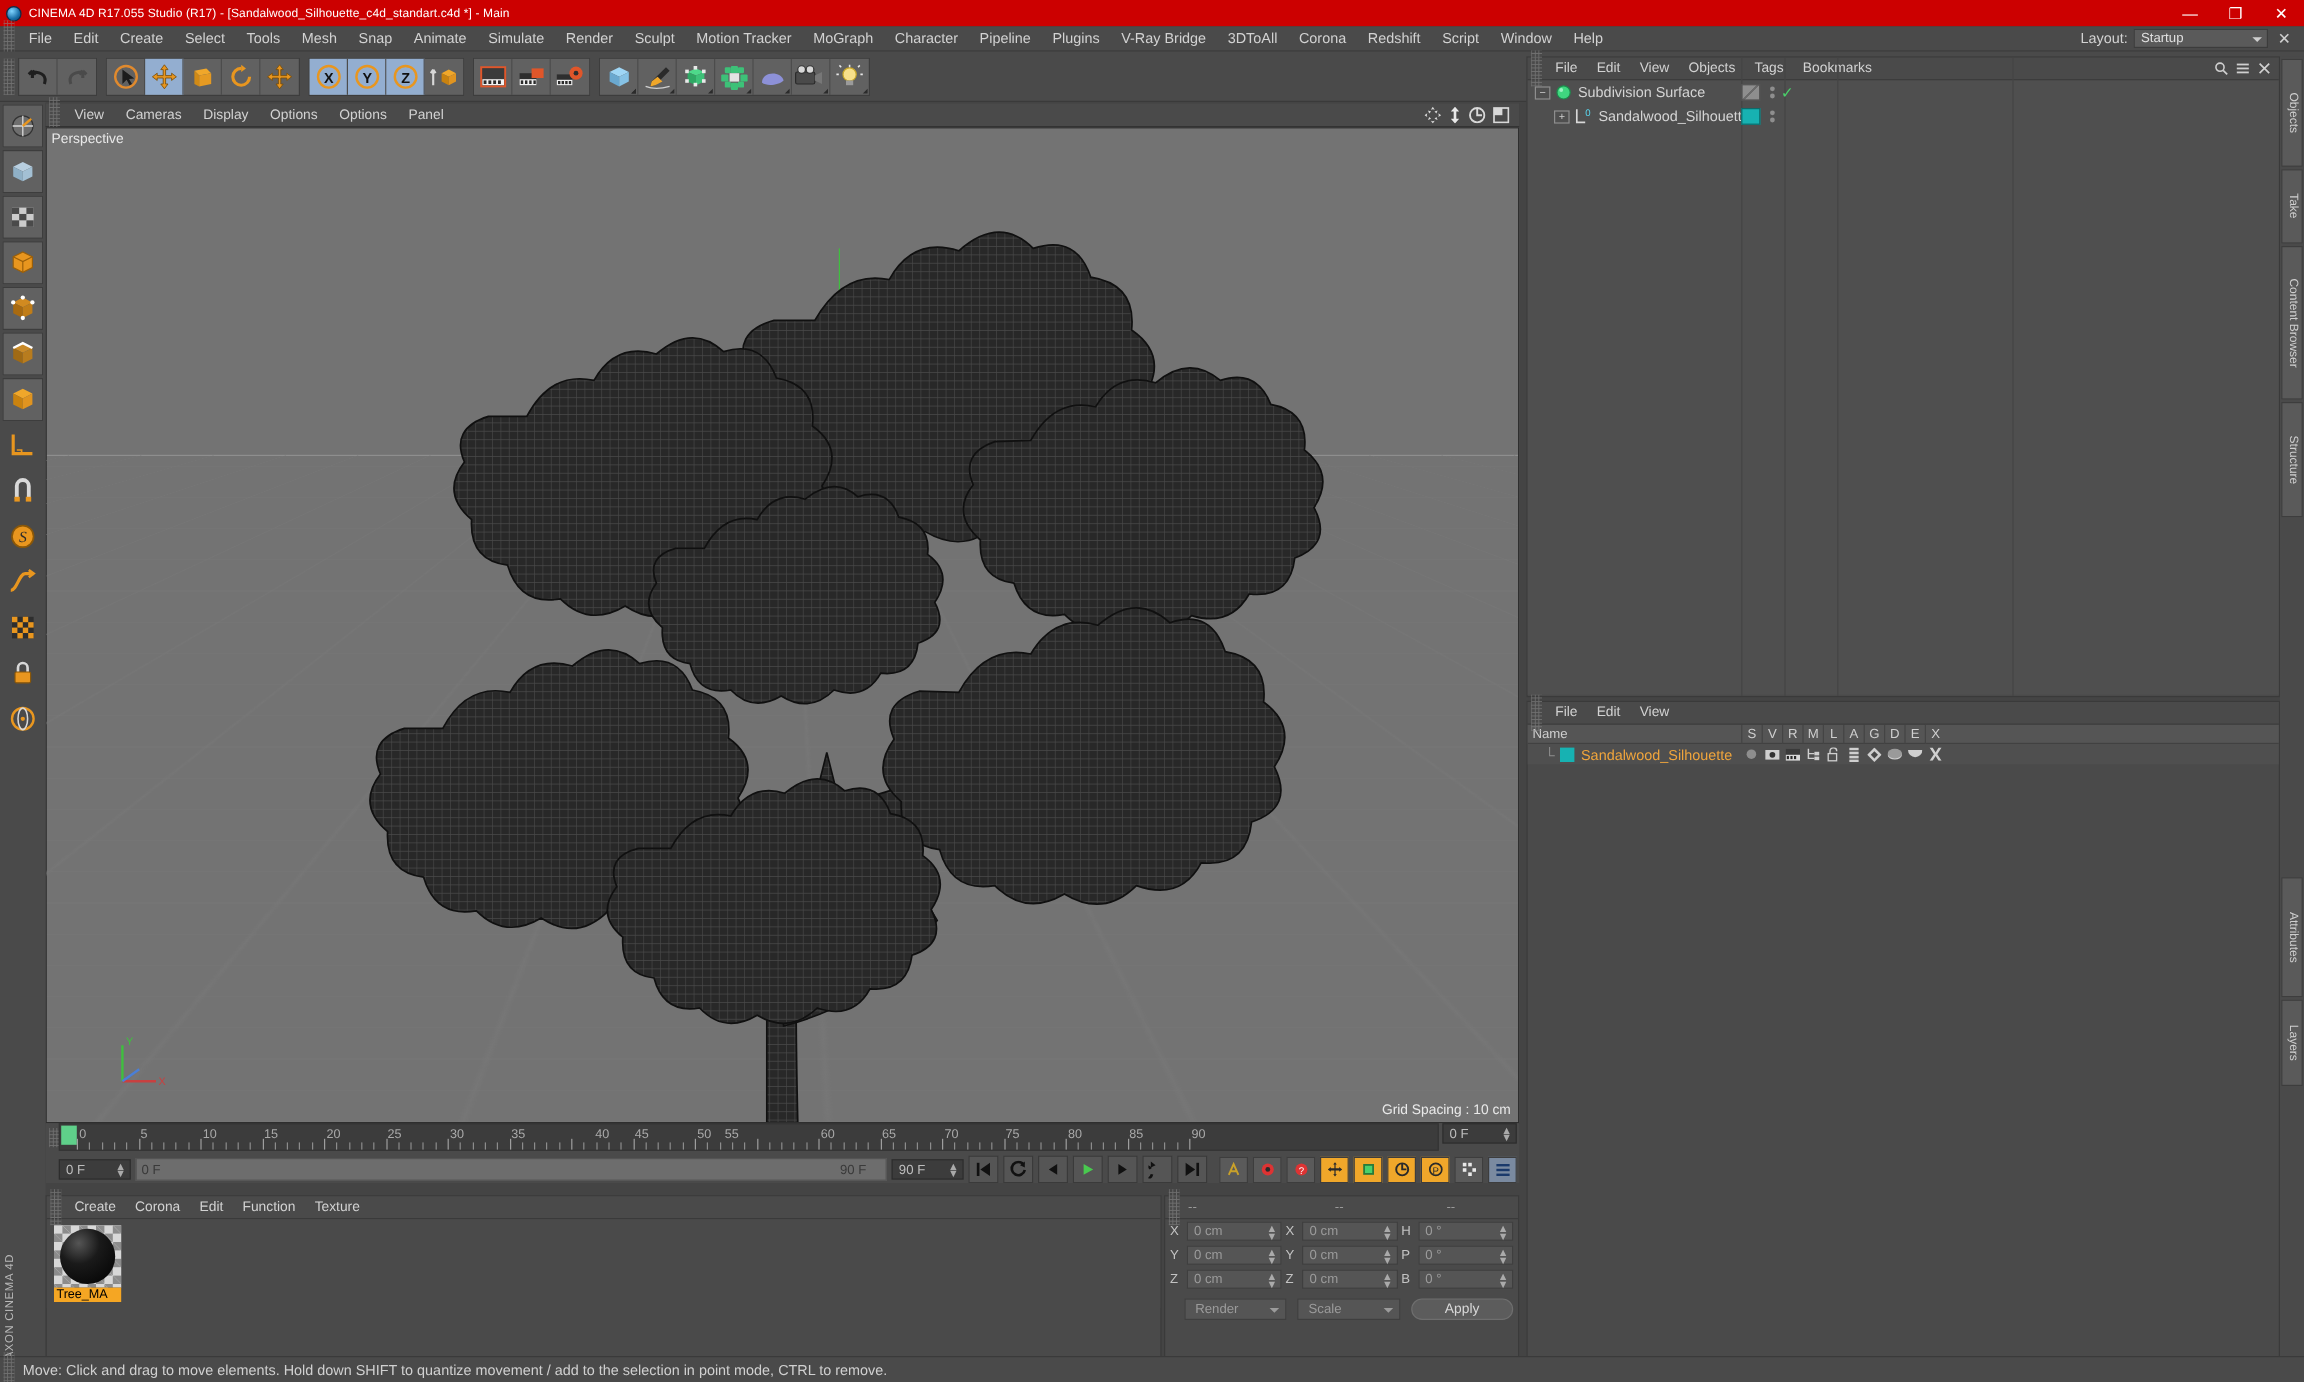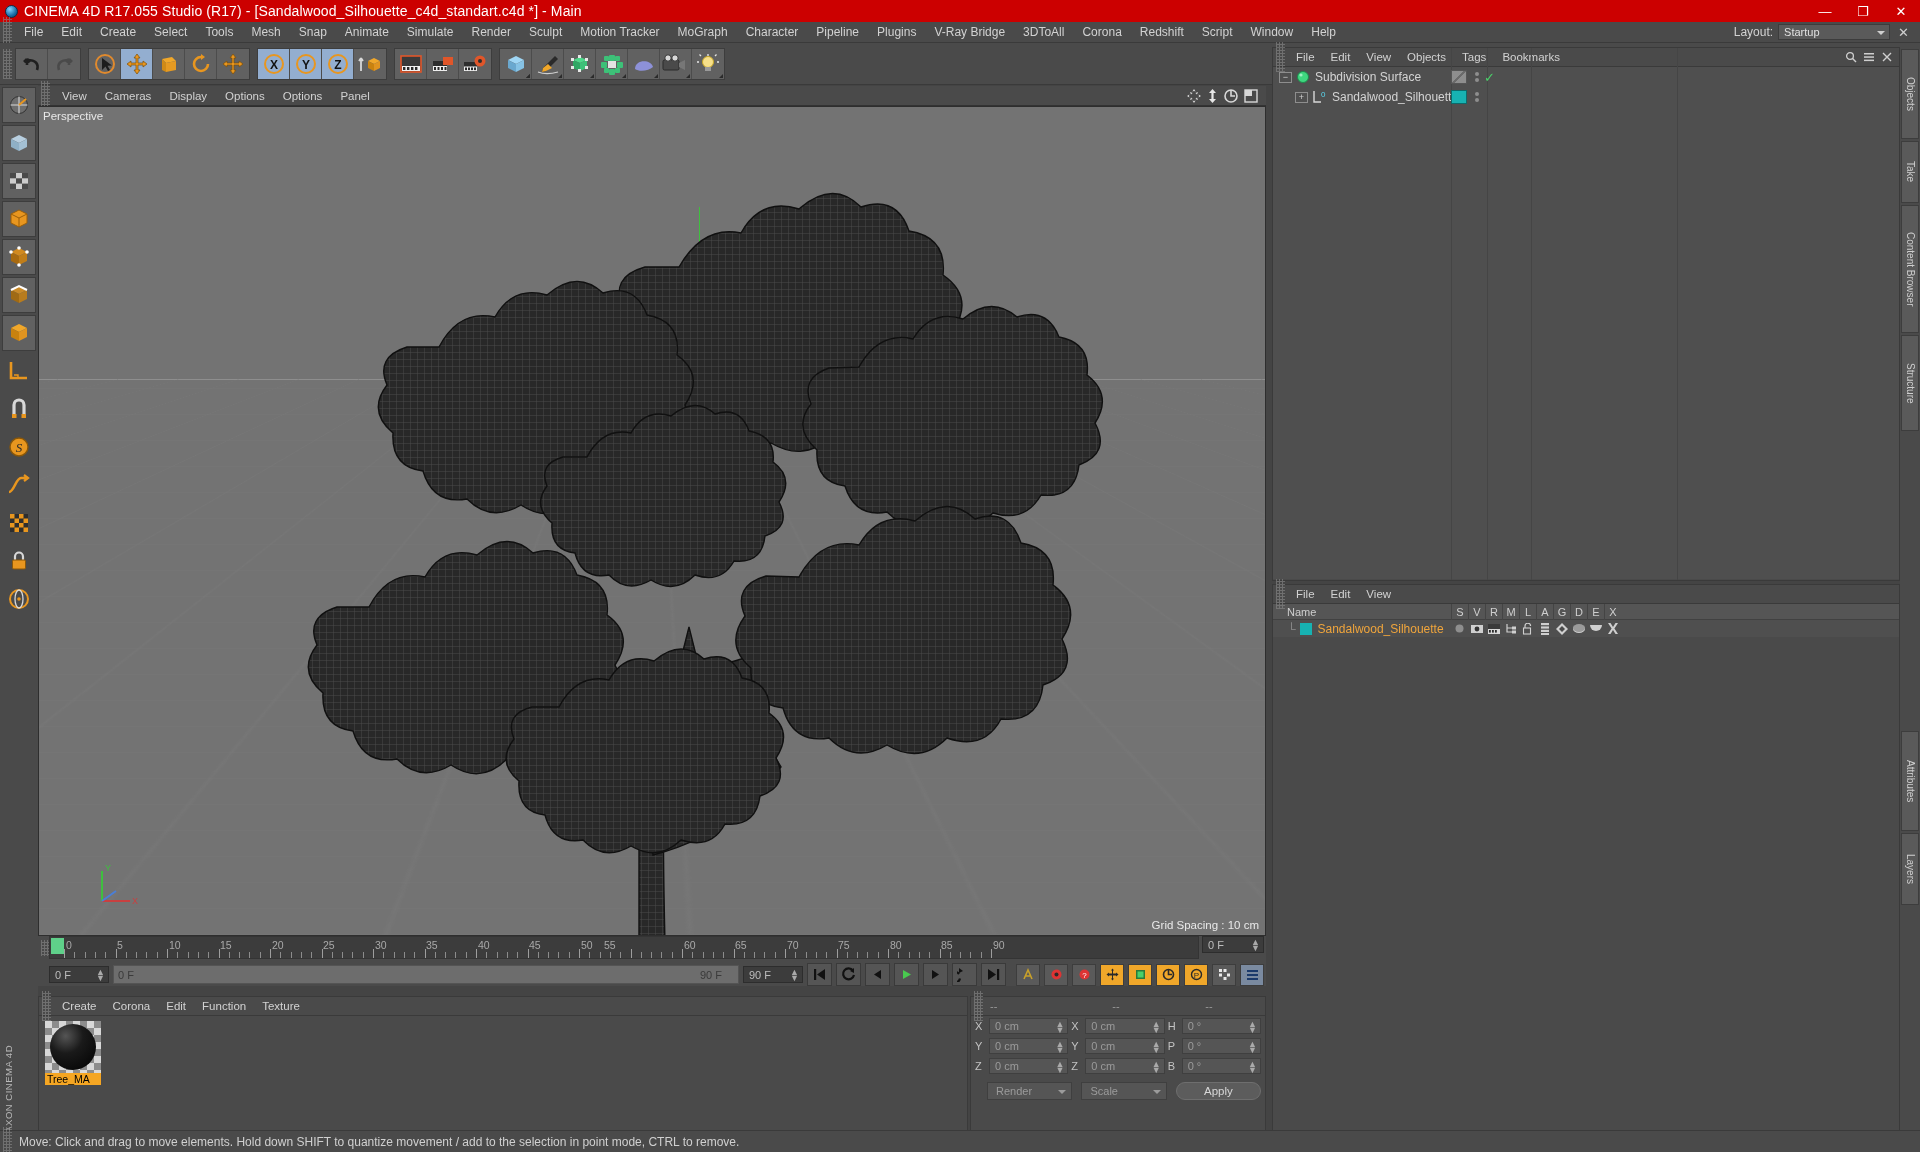--- a/index.html
+++ b/index.html
@@ -15,21 +15,21 @@
   
   .titlebar {
     position: absolute; left: 0; top: 0; width: 1920px; height: 22px;
     background: #cc0000; display: flex; align-items: center;
   }
   .title-ico {
     width: 13px; height: 13px; border-radius: 50%;
     background: radial-gradient(circle at 35% 30%, #7fd4ff 0%, #1a6fa8 60%, #0b3e63 100%);
     margin: 0 6px 0 5px; border: 1px solid #0a2e4a;
   }
-  .title-text { font-size: 14px; color: #ffffff; letter-spacing: .1px; }
+  .title-text { font-size: 10px; color: #ffffff; letter-spacing: .1px; }
   .win-btns { margin-left: auto; display: flex; height: 22px; }
   .win-btn {
     width: 38px; height: 22px; display: flex; align-items: center;
     justify-content: center; color: #fff; font-size: 13px;
   }
 
   
   .menubar {
     position: absolute; left: 0; top: 22px; width: 1920px; height: 21px;
     background: #4a4a4a; display: flex; align-items: center;
@@ -268,21 +268,21 @@
   .vsep { position: absolute; top: 0; bottom: 0; width: 1px; background: #454545; }
 
   .attrman {
     position: absolute; left: 1272px; top: 584px; width: 628px; height: 554px;
     background: #4a4a4a; border: 1px solid #3a3a3a;
   }
   .attr-colhead {
     height: 16px; background: #555; display: flex; align-items: center;
     font-size: 11px; color: #cfcfcf; border-bottom: 1px solid #414141;
   }
-  .attr-colhead .nm { width: 178px; padding-left: 14px; }
+  .attr-colhead .nm { width: 178px; padding-left: 4px; }
   .attr-colhead .c {
     width: 17px; text-align: center; border-left: 1px solid #444; height: 16px; line-height: 16px;
   }
   .attr-row {
     height: 17px; display: flex; align-items: center; font-size: 12px;
     color: #f0a53c; background: #4f4f4f;
   }
 
   
   .edgetabs {
@@ -757,21 +757,21 @@
       <div class="ruler" style="width:1150px">
         <div class="playhead"></div>
         <span class="tick-lbl" style="left:16px">0</span>
         <span class="tick-lbl" style="left:67px">5</span>
         <span class="tick-lbl" style="left:119px">10</span>
         <span class="tick-lbl" style="left:170px">15</span>
         <span class="tick-lbl" style="left:222px">20</span>
         <span class="tick-lbl" style="left:273px">25</span>
         <span class="tick-lbl" style="left:325px">30</span>
         <span class="tick-lbl" style="left:376px">35</span>
-        <span class="tick-lbl" style="left:428px">40</span>
+        <span class="tick-lbl" style="left:446px">40</span>
         <span class="tick-lbl" style="left:479px">45</span>
         <span class="tick-lbl" style="left:531px">50</span>
         <span class="tick-lbl" style="left:554px">55</span>
         <span class="tick-lbl" style="left:634px">60</span>
         <span class="tick-lbl" style="left:685px">65</span>
         <span class="tick-lbl" style="left:737px">70</span>
         <span class="tick-lbl" style="left:788px">75</span>
         <span class="tick-lbl" style="left:840px">80</span>
         <span class="tick-lbl" style="left:891px">85</span>
         <span class="tick-lbl" style="left:943px">90</span>

